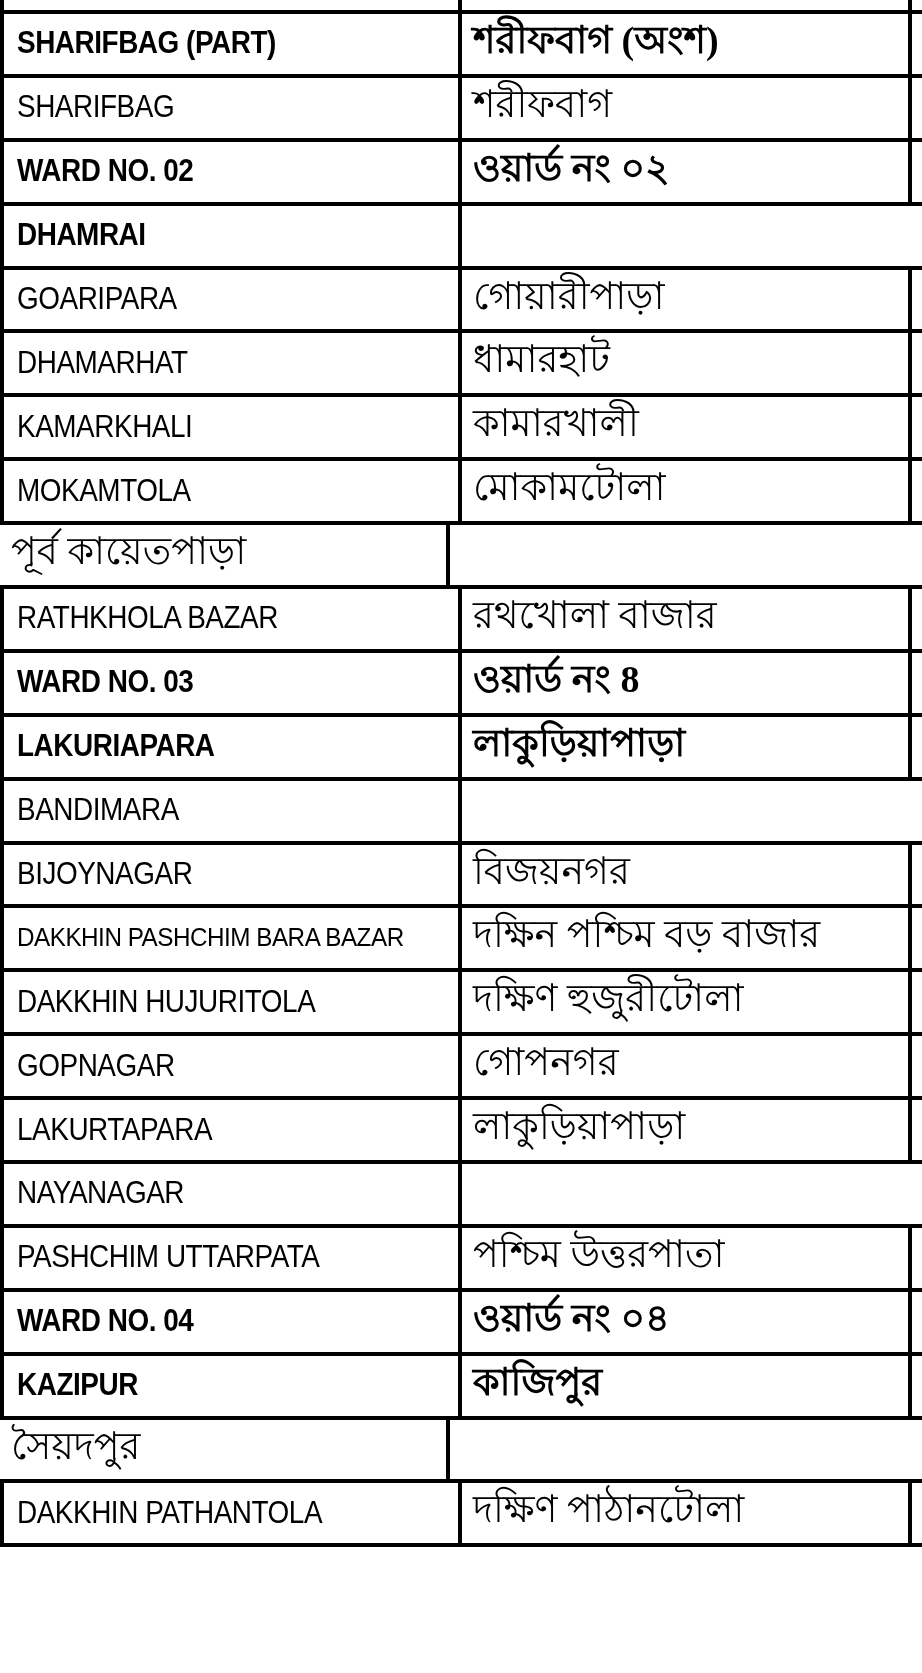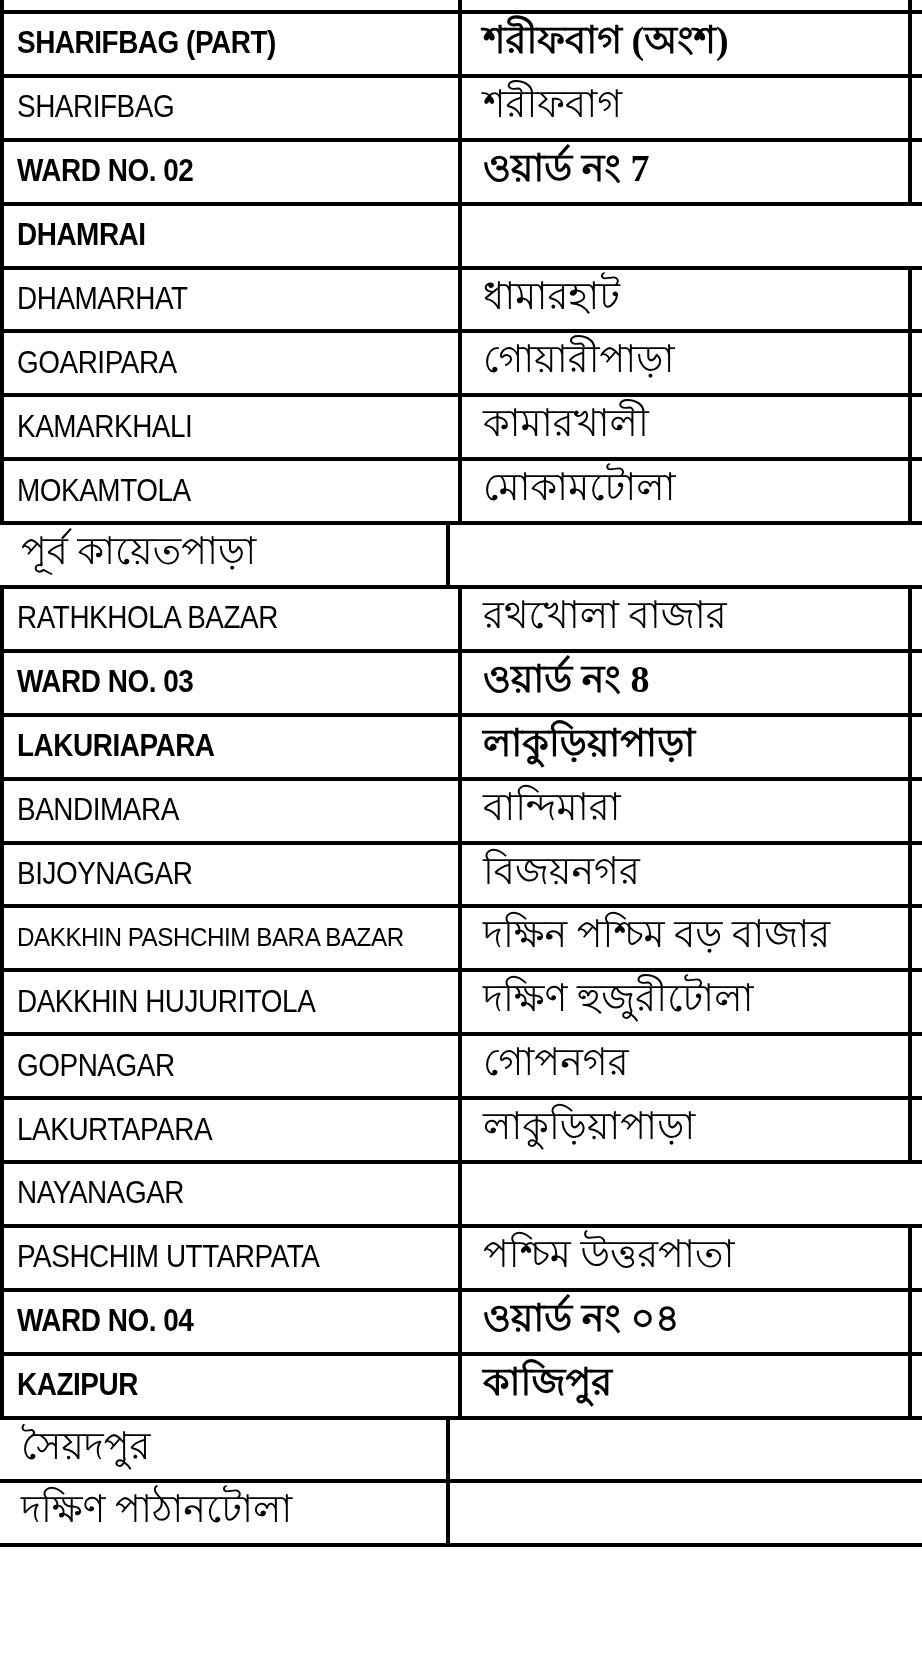--- a/index.html
+++ b/index.html
@@ -39,21 +39,21 @@
     align-items: center;
     padding-left: 13px;
     overflow: hidden;
   }
   .cell-bn {
     box-sizing: border-box;
     width: 450px;
     border-right: 4px solid #000000;
     display: flex;
     align-items: center;
-    padding-left: 21px;
+    padding-left: 11px;
     overflow: hidden;
   }
   .cell-sliver {
     flex: 1;
   }
   .en-text {
     font-size: 31px;
     letter-spacing: -0.5px;
     white-space: nowrap;
     transform: scaleX(0.9);
@@ -103,50 +103,50 @@
       <div class="cell-bn">
         <span class="bn-text">শরীফবাগ</span>
       </div>
       <div class="cell-sliver"></div>
     </div>
     <div class="row bold">
       <div class="cell-en">
         <span class="en-text">WARD NO. 02</span>
       </div>
       <div class="cell-bn">
-        <span class="bn-text">ওয়ার্ড নং 7</span>
+        <span class="bn-text">ওয়ার্ড নং ০২</span>
       </div>
       <div class="cell-sliver"></div>
     </div>
     <div class="row bold">
       <div class="cell-en">
         <span class="en-text">DHAMRAI</span>
       </div>
       <div class="cell-sliver"></div>
     </div>
     <div class="row">
       <div class="cell-en">
+        <span class="en-text">GOARIPARA</span>
+      </div>
+      <div class="cell-bn">
+        <span class="bn-text">গোয়ারীপাড়া</span>
+      </div>
+      <div class="cell-sliver"></div>
+    </div>
+    <div class="row">
+      <div class="cell-en">
         <span class="en-text">DHAMARHAT</span>
       </div>
       <div class="cell-bn">
         <span class="bn-text">ধামারহাট</span>
       </div>
       <div class="cell-sliver"></div>
     </div>
     <div class="row">
       <div class="cell-en">
-        <span class="en-text">GOARIPARA</span>
-      </div>
-      <div class="cell-bn">
-        <span class="bn-text">গোয়ারীপাড়া</span>
-      </div>
-      <div class="cell-sliver"></div>
-    </div>
-    <div class="row">
-      <div class="cell-en">
         <span class="en-text">KAMARKHALI</span>
       </div>
       <div class="cell-bn">
         <span class="bn-text">কামারখালী</span>
       </div>
       <div class="cell-sliver"></div>
     </div>
     <div class="row">
       <div class="cell-en">
         <span class="en-text">MOKAMTOLA</span>
@@ -186,23 +186,20 @@
       </div>
       <div class="cell-bn">
         <span class="bn-text">লাকুড়িয়াপাড়া</span>
       </div>
       <div class="cell-sliver"></div>
     </div>
     <div class="row">
       <div class="cell-en">
         <span class="en-text">BANDIMARA</span>
       </div>
-      <div class="cell-bn">
-        <span class="bn-text">বান্দিমারা</span>
-      </div>
       <div class="cell-sliver"></div>
     </div>
     <div class="row">
       <div class="cell-en">
         <span class="en-text">BIJOYNAGAR</span>
       </div>
       <div class="cell-bn">
         <span class="bn-text">বিজয়নগর</span>
       </div>
       <div class="cell-sliver"></div>
@@ -276,18 +273,21 @@
       </div>
       <div class="cell-sliver"></div>
     </div>
     <div class="row">
       <div class="cell-bn">
         <span class="bn-text">সৈয়দপুর</span>
       </div>
       <div class="cell-sliver"></div>
     </div>
     <div class="row">
+      <div class="cell-en">
+        <span class="en-text">DAKKHIN PATHANTOLA</span>
+      </div>
       <div class="cell-bn">
         <span class="bn-text">দক্ষিণ পাঠানটোলা</span>
       </div>
       <div class="cell-sliver"></div>
     </div>
   </div>
 
 </body></html>

